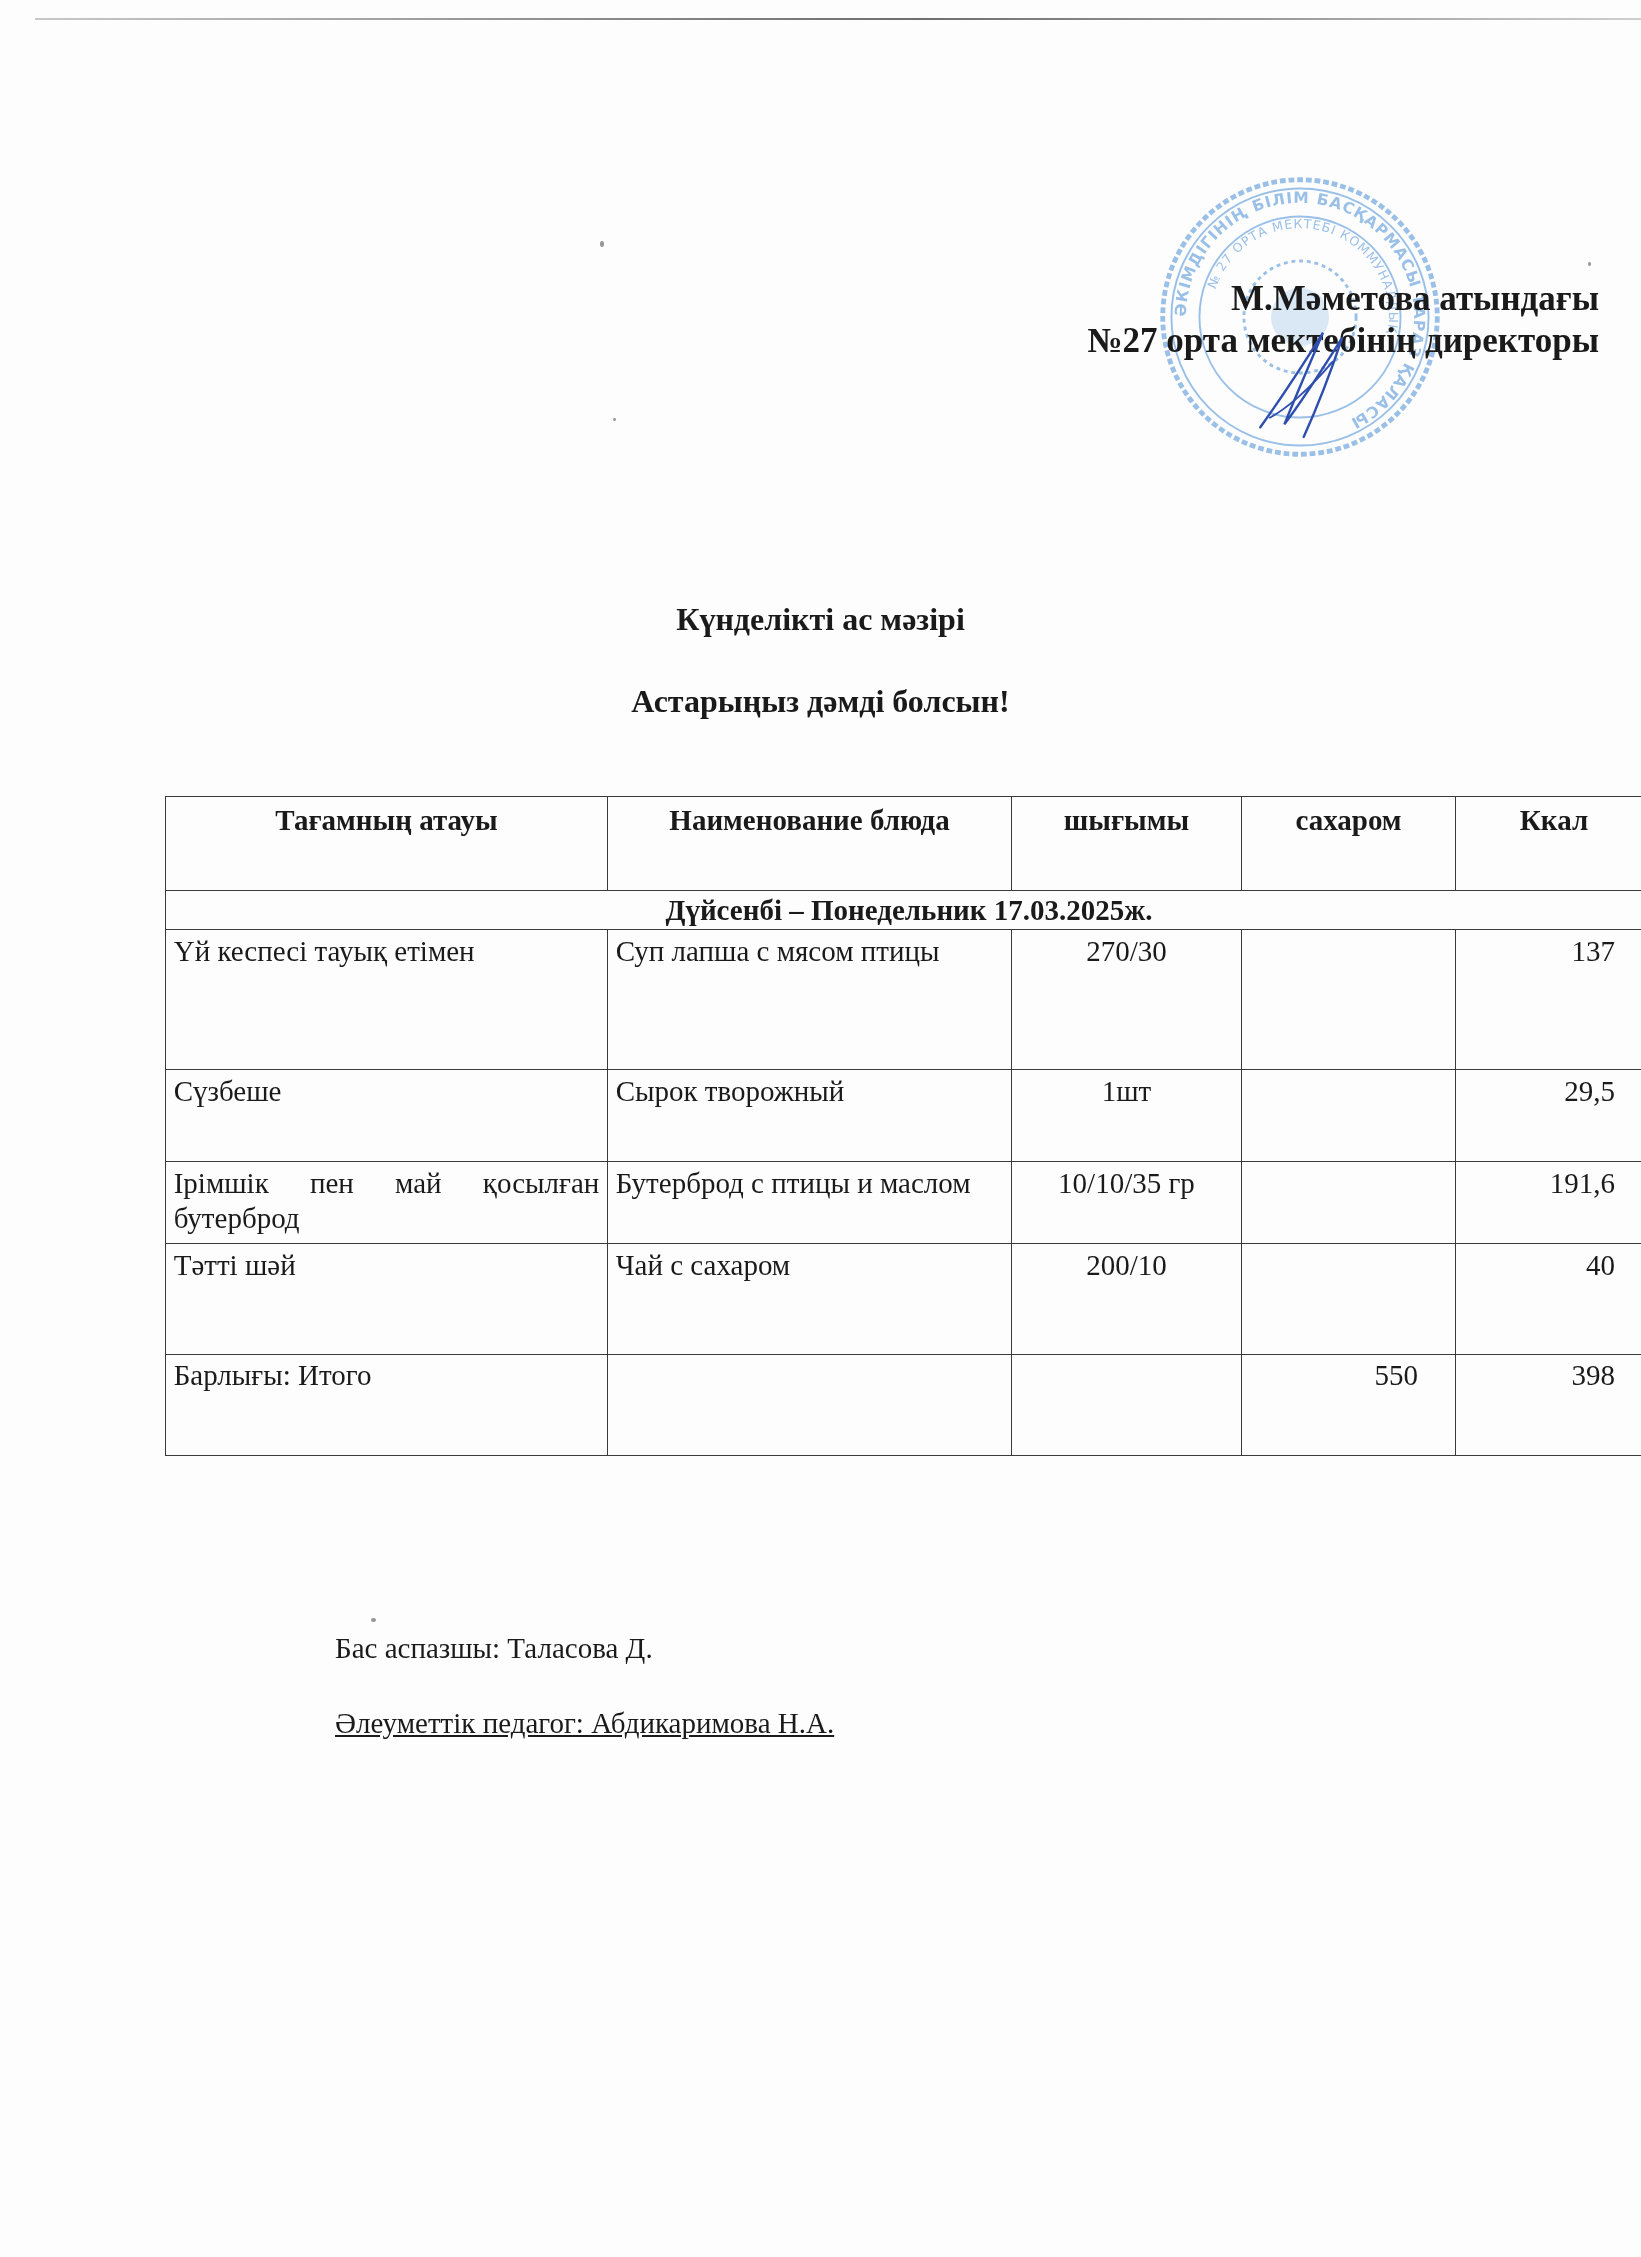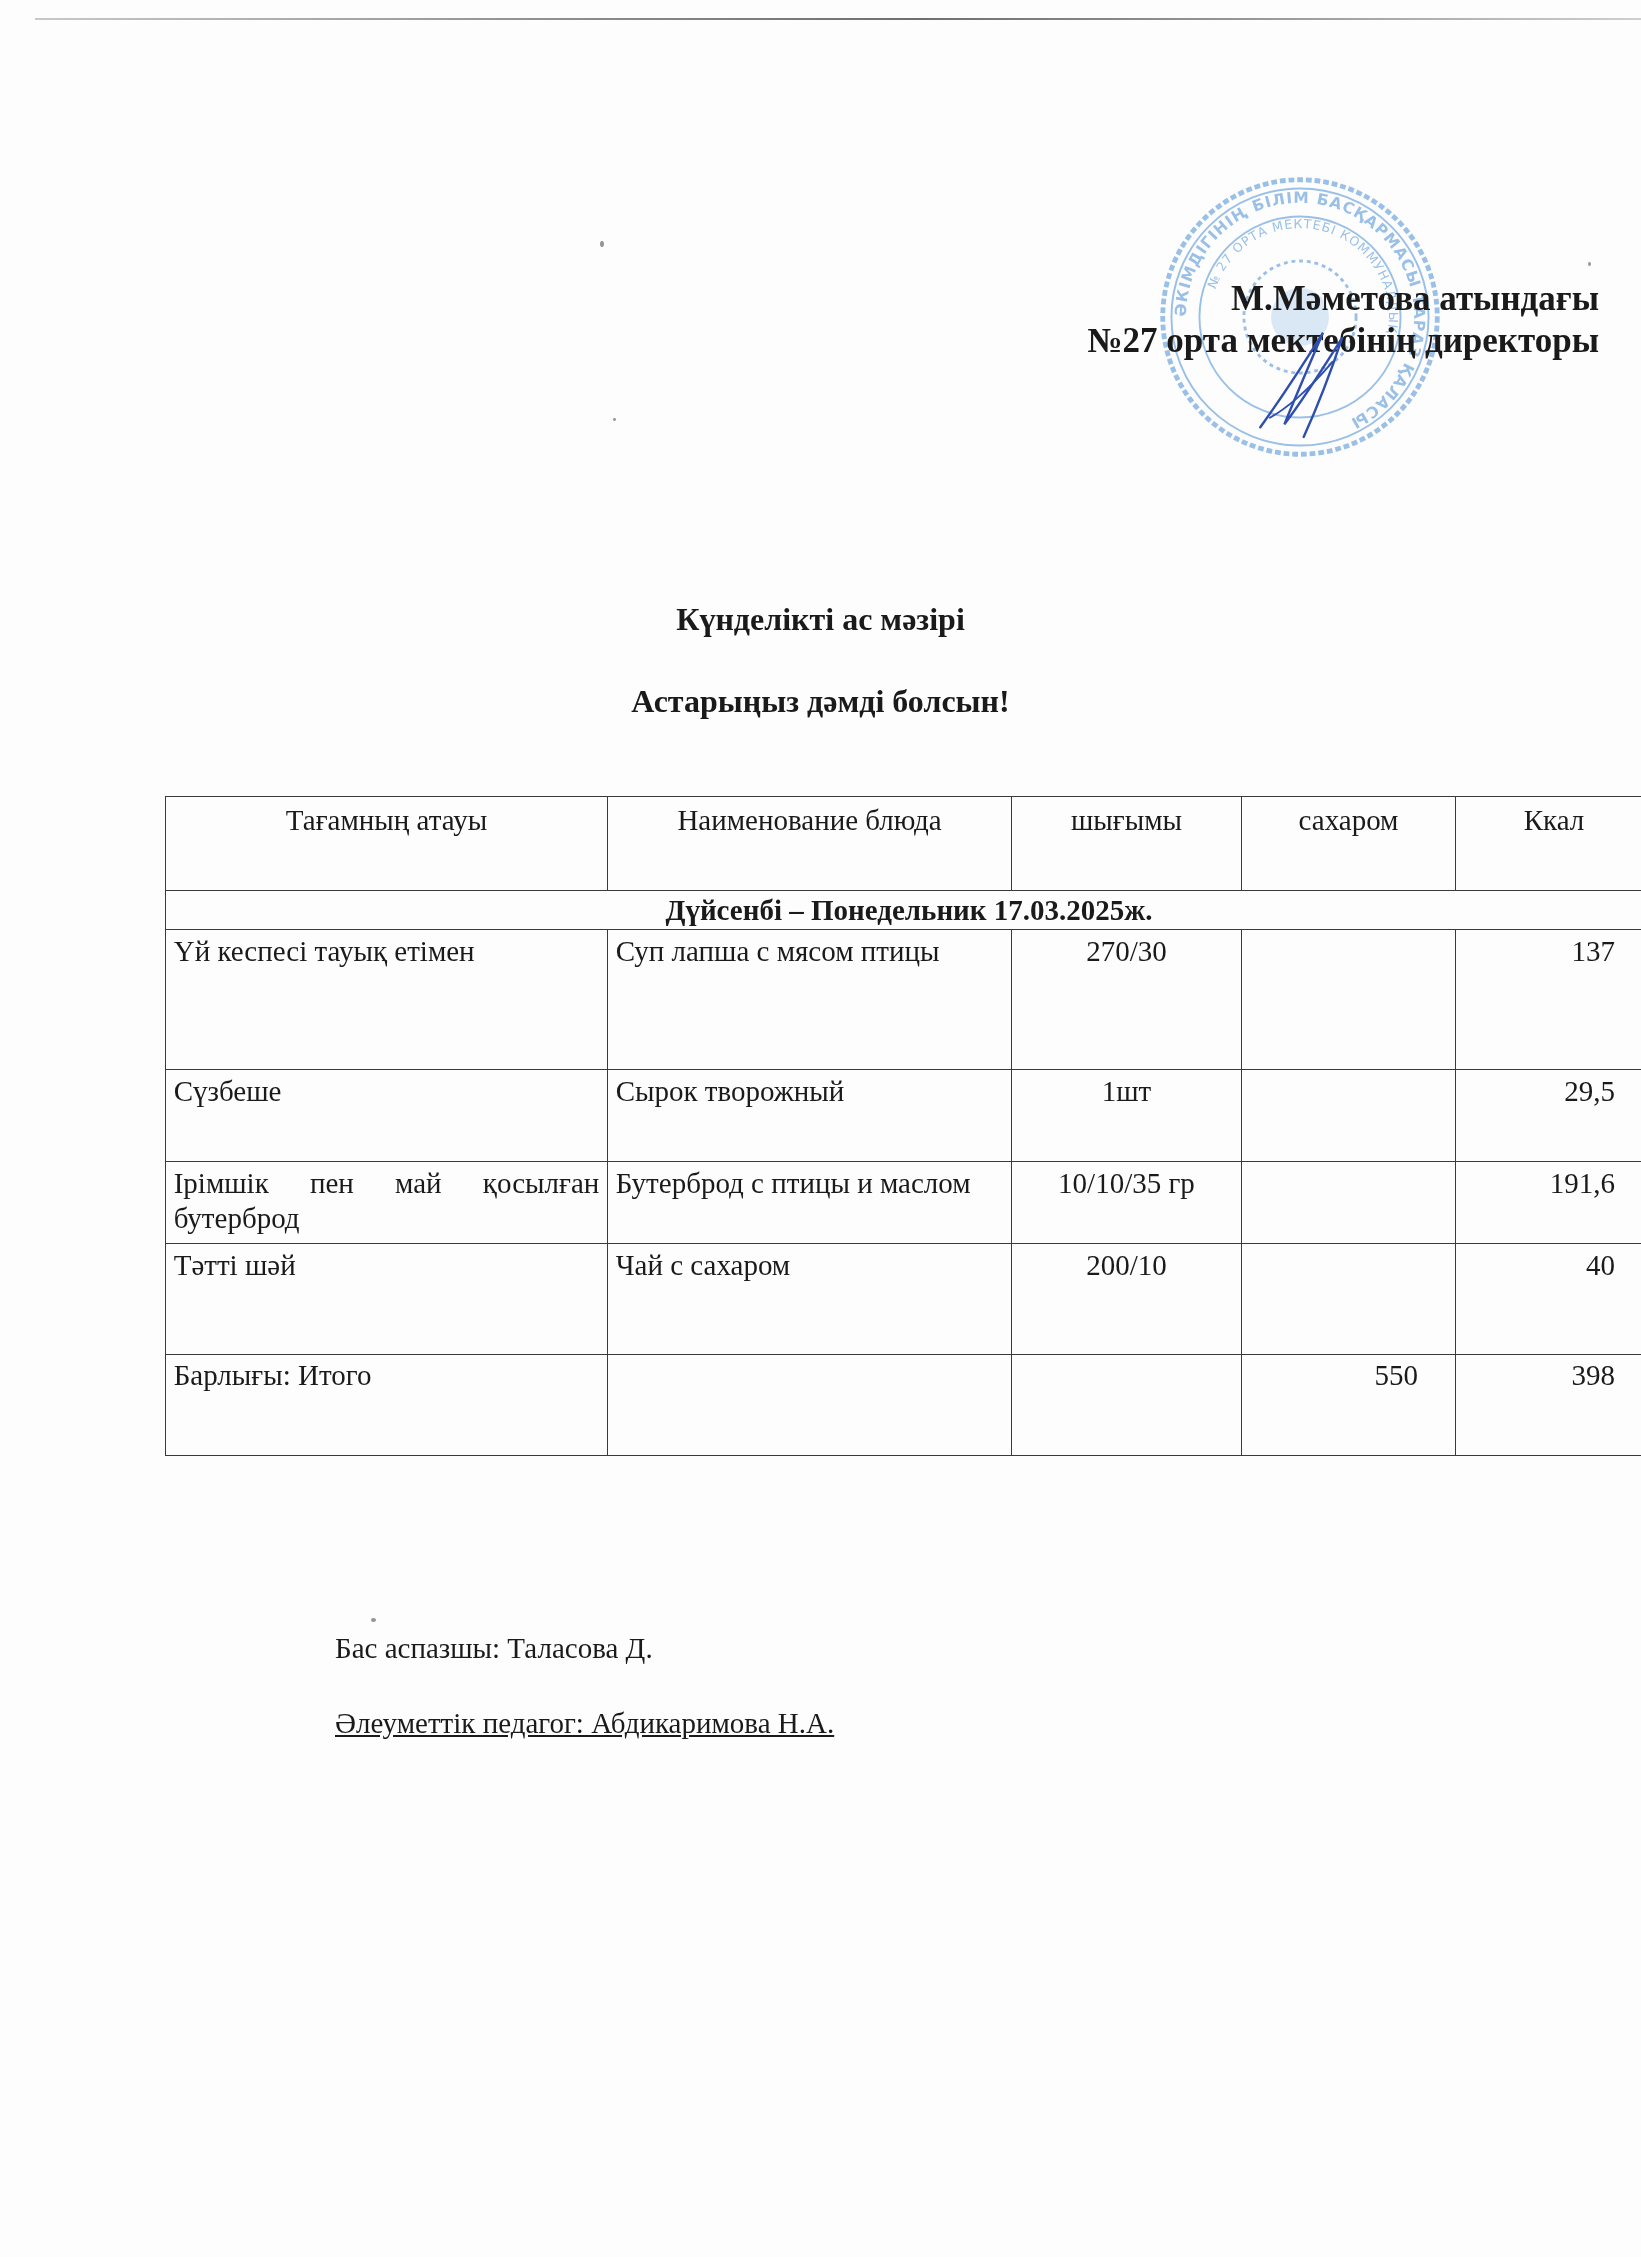--- a/index.html
+++ b/index.html
@@ -86,21 +86,21 @@
       table-layout: fixed;
       font-size: 29px;
     }
     .menu-table td, .menu-table th {
       border: 1.9px solid #3a3a3a;
       vertical-align: top;
       padding: 3.9px 7.7px;
       line-height: 35px;
     }
     .menu-table th {
-      font-weight: normal;
+      font-weight: bold;
       height: 83px;
       padding-top: 5.8px;
     }
     .menu-table .day-row td {
       font-weight: bold;
       text-align: center;
       height: 33px;
       padding: 1.9px 7.7px;
     }
     .menu-table .justify {

